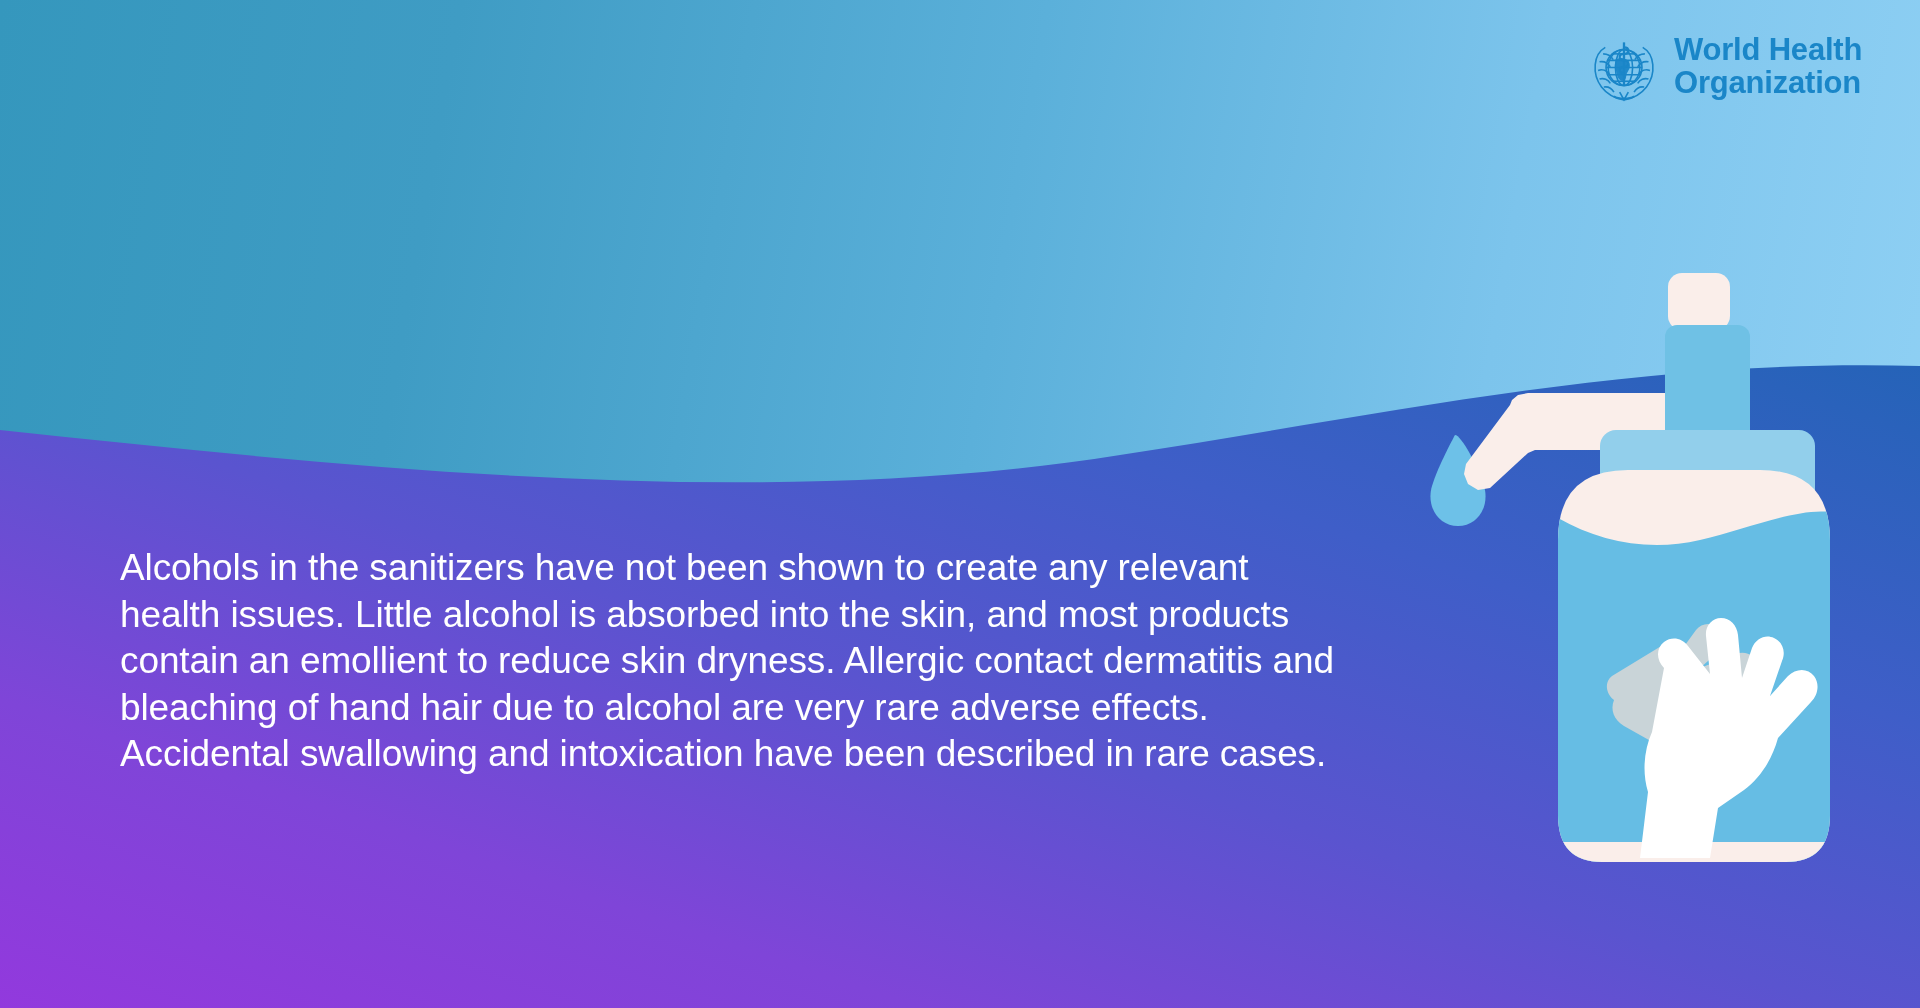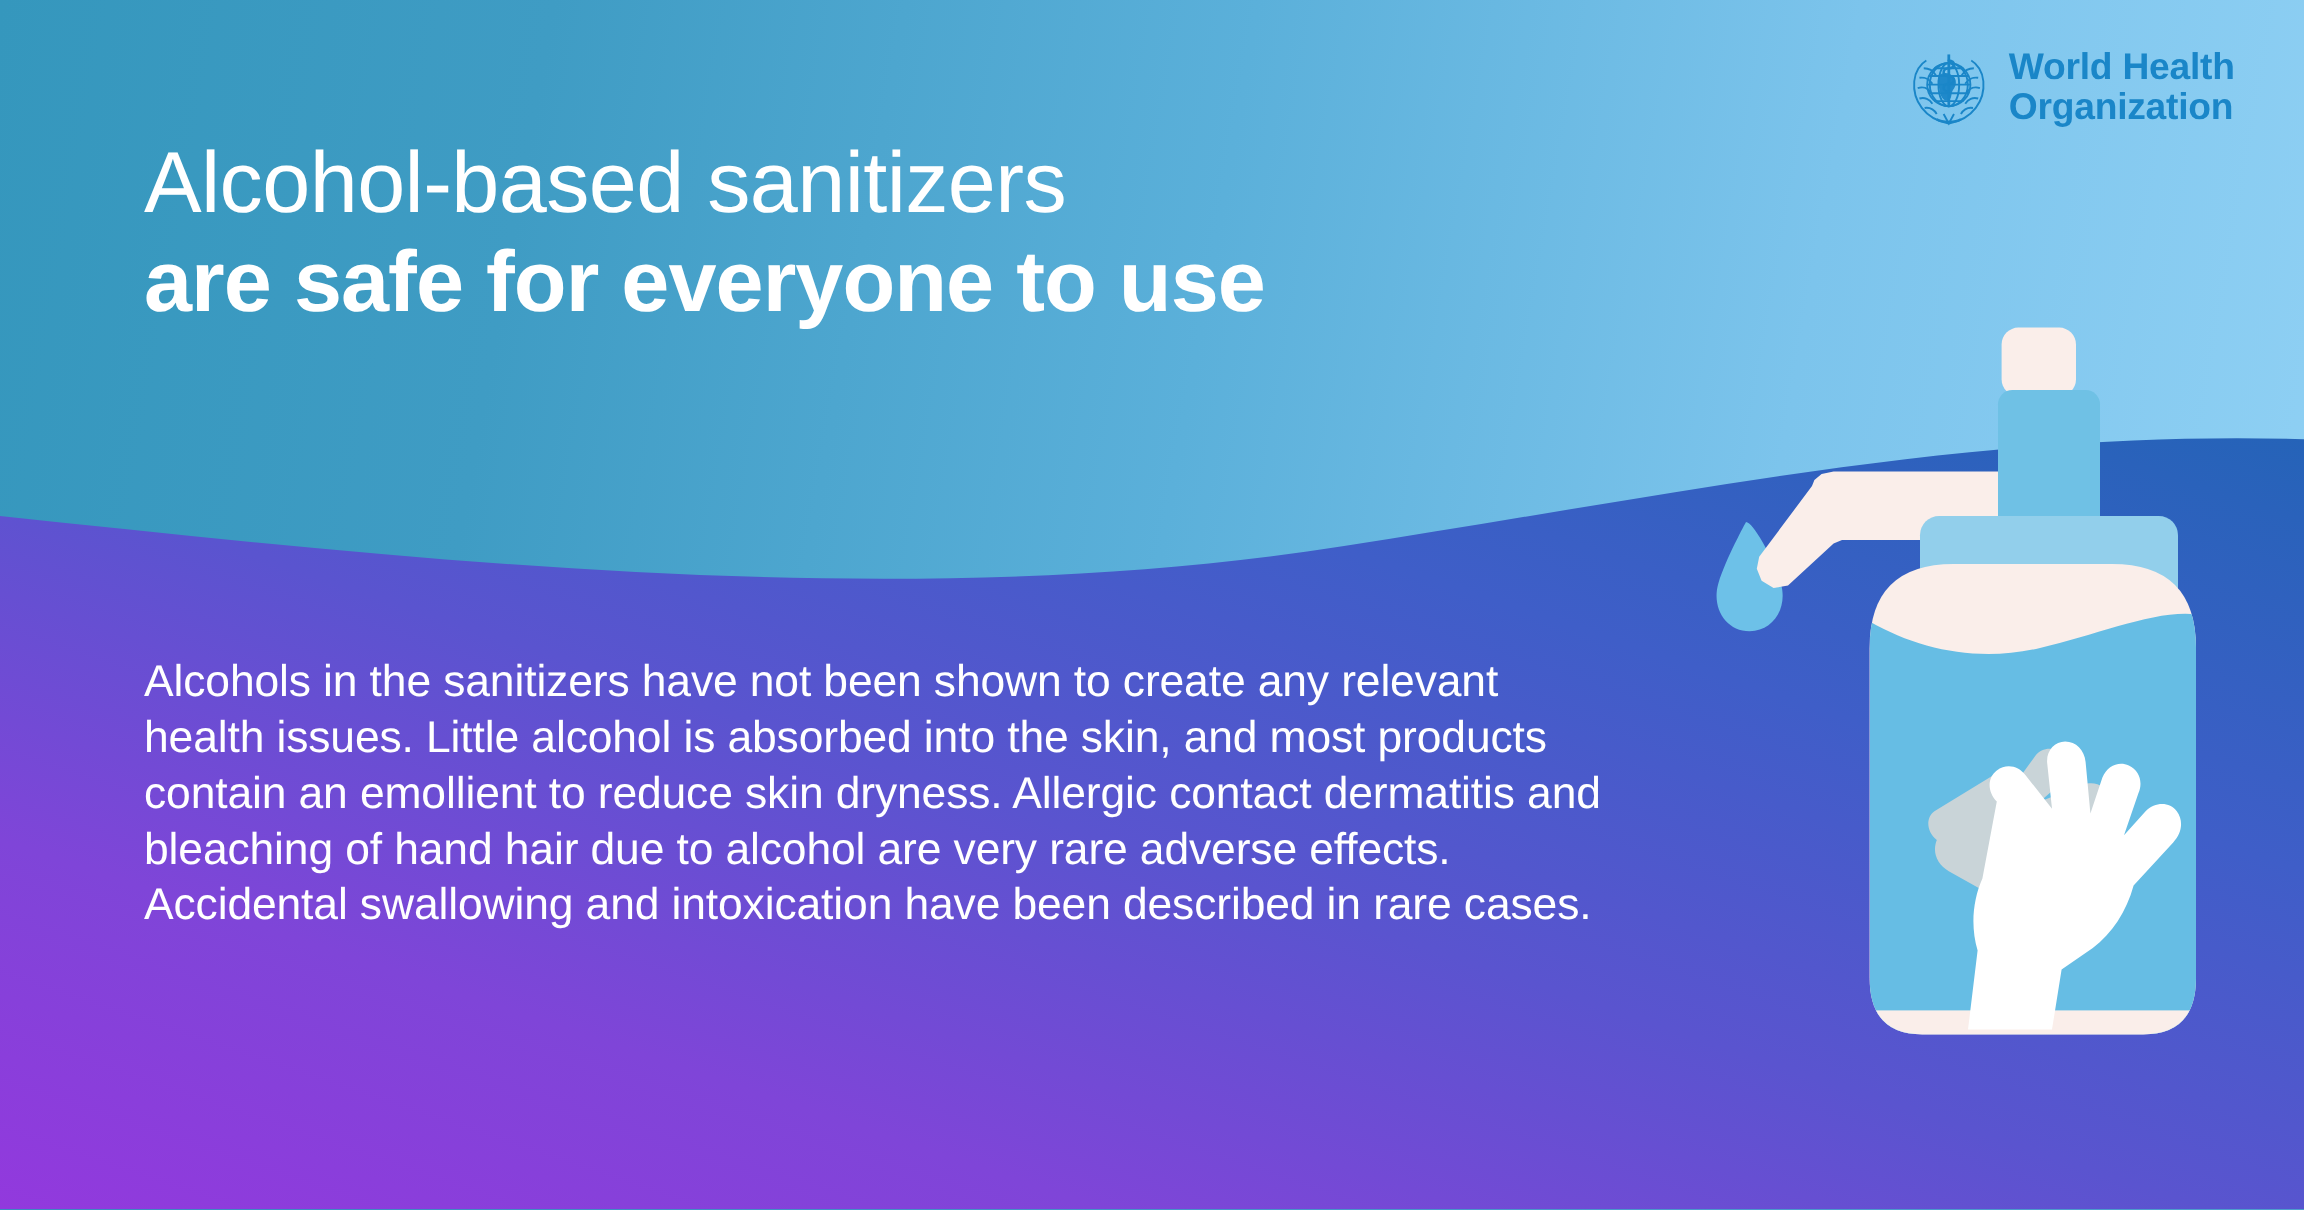--- a/index.html
+++ b/index.html
@@ -25,21 +25,21 @@
   .bg-bottom-svg {
     position:absolute; left:0; top:0;
     width:1920px; height:1008px;
   }
 
   
   #who-logo {
     position:absolute;
     left:1588px; top:33px;
     width:300px; height:78px;
-    display:flex; align-items:center; gap:14px;
+    display:flex; gap:14px;
   }
   #who-logo .emblem { width:72px; height:72px; flex:0 0 72px; }
   #who-logo .wordmark {
     color:#1a86c8;
     font-weight:bold;
     font-size:31px;
     line-height:1.08;
     letter-spacing:-0.2px;
     white-space:pre-line;
   }
@@ -144,24 +144,20 @@
       <rect x="48.4" y="13" width="3.2" height="60" fill="#1a86c8"></rect>
 
       <path d="M50,20 C58,20 58,29 50,29 C42,29 42,38 50,38 C58,38 58,47 50,47 C42,47 42,56 50,56" fill="none" stroke="#1a86c8" stroke-width="3" stroke-linecap="round"></path>
 
       <path d="M36,88 C42,92 58,92 64,88" fill="none" stroke="#1a86c8" stroke-width="2.6"></path>
       <path d="M44,82 L50,93 L56,82" fill="none" stroke="#1a86c8" stroke-width="2.2"></path>
     </svg>
     <div class="wordmark"><span>World Health</span><br><span>Organization</span></div>
   </div>
 
-  <div id="headline">
-    <div class="line1">Alcohol-based sanitizers</div>
-    <div class="line2">are safe for everyone to use</div>
-  </div>
 
   <p id="body-copy"><span class="lead">Alcohols in the sanitizers have not been shown to create any relevant health issues.</span><span class="rest"> Little alcohol is absorbed into the skin, and most products contain an emollient to reduce skin dryness. Allergic contact dermatitis and bleaching of hand hair due to alcohol are very rare adverse effects. Accidental swallowing and intoxication have been described in rare cases.</span></p>
 
   <div id="illustration">
     <svg viewBox="0 0 520 640">
       <defs>
         <clipPath id="labelClip">
           <rect x="158" y="230" width="272" height="382" rx="6" ry="6"></rect>
         </clipPath>
         <clipPath id="bodyClip">

